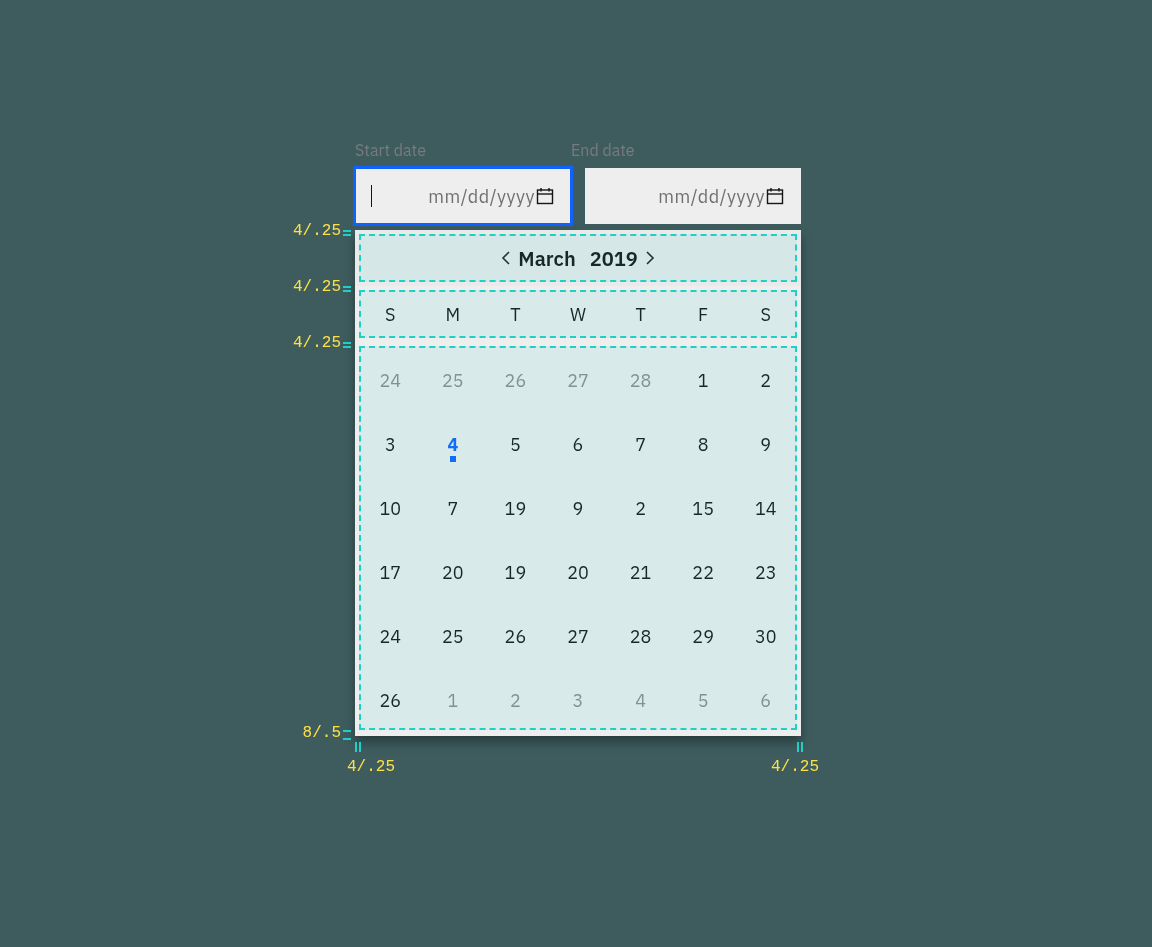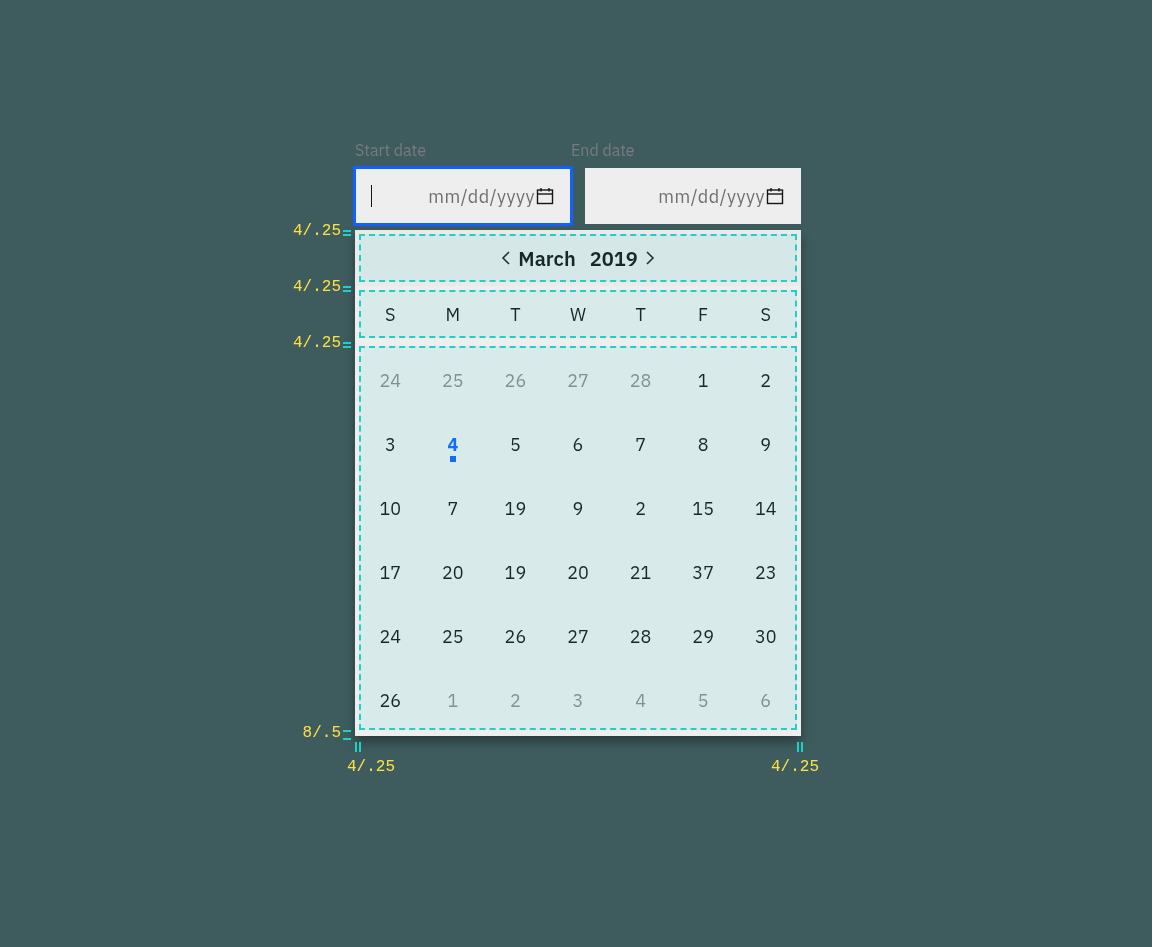--- a/index.html
+++ b/index.html
@@ -249,21 +249,21 @@
         <div class="day">19</div>
         <div class="day">9</div>
         <div class="day">2</div>
         <div class="day">15</div>
         <div class="day">14</div>
         <div class="day">17</div>
         <div class="day">20</div>
         <div class="day">19</div>
         <div class="day">20</div>
         <div class="day">21</div>
-        <div class="day">37</div>
+        <div class="day">22</div>
         <div class="day">23</div>
         <div class="day">24</div>
         <div class="day">25</div>
         <div class="day">26</div>
         <div class="day">27</div>
         <div class="day">28</div>
         <div class="day">29</div>
         <div class="day">30</div>
         <div class="day">26</div>
         <div class="day other-month">1</div>

